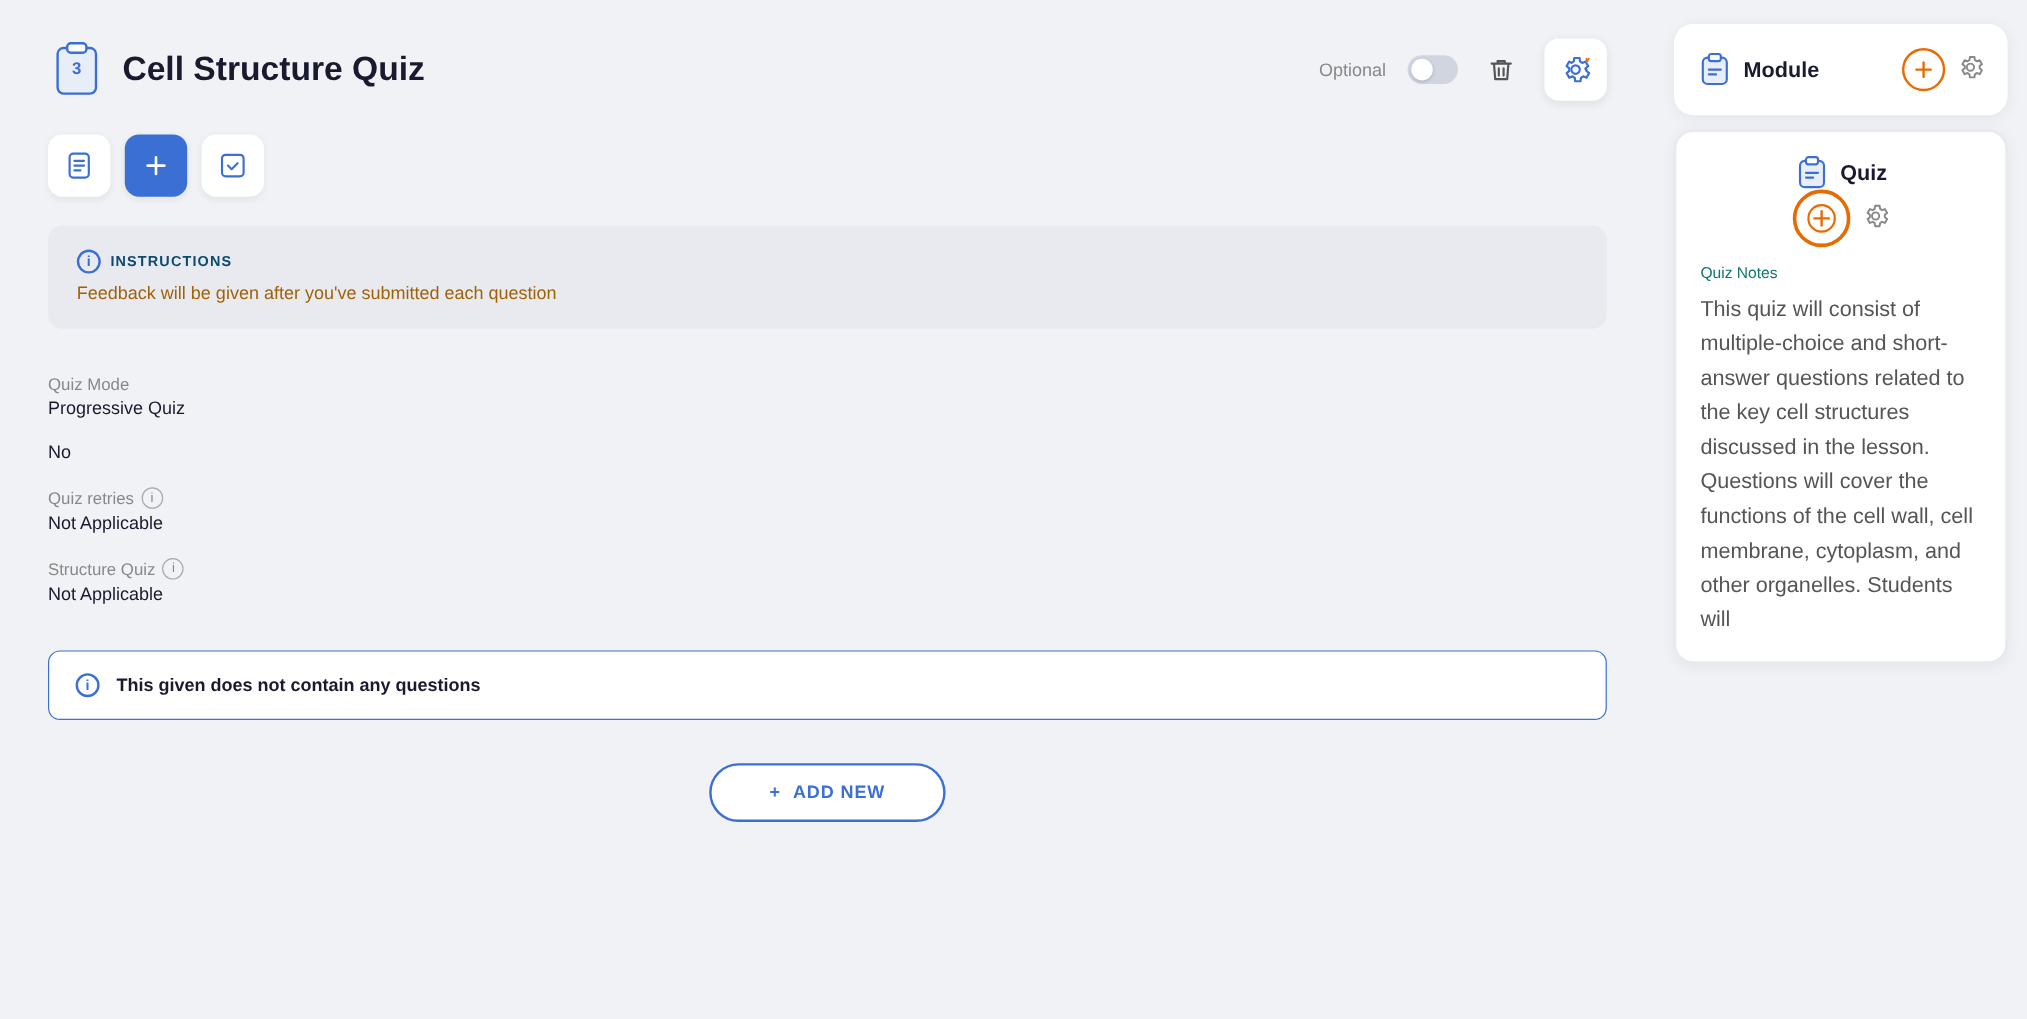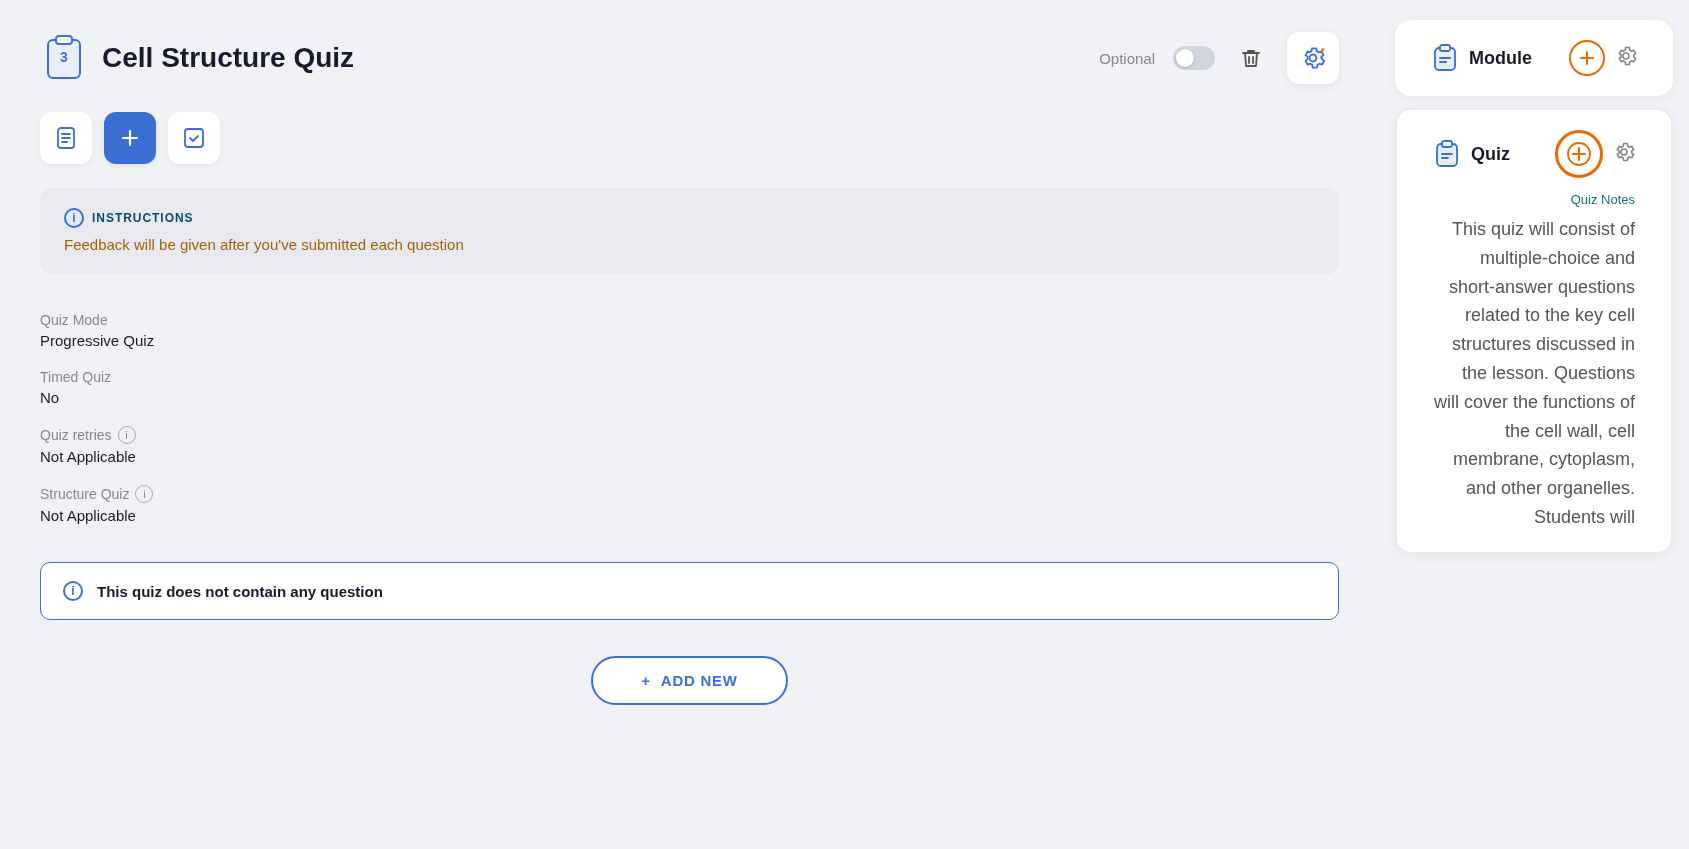--- a/index.html
+++ b/index.html
@@ -208,23 +208,22 @@
       width: 310px;
       padding: 20px 16px;
       display: flex;
       flex-direction: column;
       gap: 12px;
     }
 
     .sidebar-card {
       background: white;
       border-radius: 16px;
-      padding: 20px 36px;
+      padding: 20px 20px;
       box-shadow: 0 2px 12px rgba(0,0,0,0.06);
-      text-align: right;
     }
 
     .sidebar-card-header {
       display: flex;
       align-items: center;
       justify-content: space-between;
       margin-bottom: 0;
     }
     .sidebar-card-title-group {
       display: flex;
@@ -245,20 +244,21 @@
     .quiz-card {
       border: 2.5px solid #e8eaf0;
       position: relative;
     }
 
     .quiz-card-header {
       display: flex;
       align-items: center;
       justify-content: space-between;
       margin-bottom: 14px;
+      flex-direction: column;
     }
 
     .quiz-notes-label {
       font-size: 13px;
       color: #0f766e;
       margin-bottom: 8px;
     }
     .quiz-notes-text {
       font-size: 18px;
       color: #555;
@@ -340,42 +340,41 @@
     </div>
     <span class="instructions-text">Feedback will be given after you've submitted each question</span>
   </div>
 
   <div class="settings-section">
     <div class="setting-row">
       <div class="setting-label">Quiz Mode</div>
       <div class="setting-value">Progressive Quiz</div>
     </div>
     <div class="setting-row">
-      <div class="setting-label">Timed Quiz</div>
       <div class="setting-value">No</div>
     </div>
     <div class="setting-row">
       <div class="setting-label setting-label-with-icon">
         <span>Quiz retries</span>
         <div style="width:18px;height:18px;border:1.5px solid #aaa;border-radius:50%;display:flex;align-items:center;justify-content:center;font-size:11px;color:#888;cursor:pointer;">i</div>
       </div>
       <div class="setting-value">Not Applicable</div>
     </div>
     <div class="setting-row">
       <div class="setting-label setting-label-with-icon">
         <span>Structure Quiz</span>
         <div style="width:18px;height:18px;border:1.5px solid #aaa;border-radius:50%;display:flex;align-items:center;justify-content:center;font-size:11px;color:#888;cursor:pointer;">i</div>
       </div>
       <div class="setting-value">Not Applicable</div>
     </div>
   </div>
 
   <div class="info-banner">
     <div class="info-circle">i</div>
-    <span class="info-banner-text">This quiz does not contain any question</span>
+    <span class="info-banner-text">This given does not contain any questions</span>
   </div>
 
   <div class="add-new-wrapper">
     <button class="add-new-btn">
       <span>+</span>
       <span>ADD NEW</span>
     </button>
   </div>
 </div>
 

